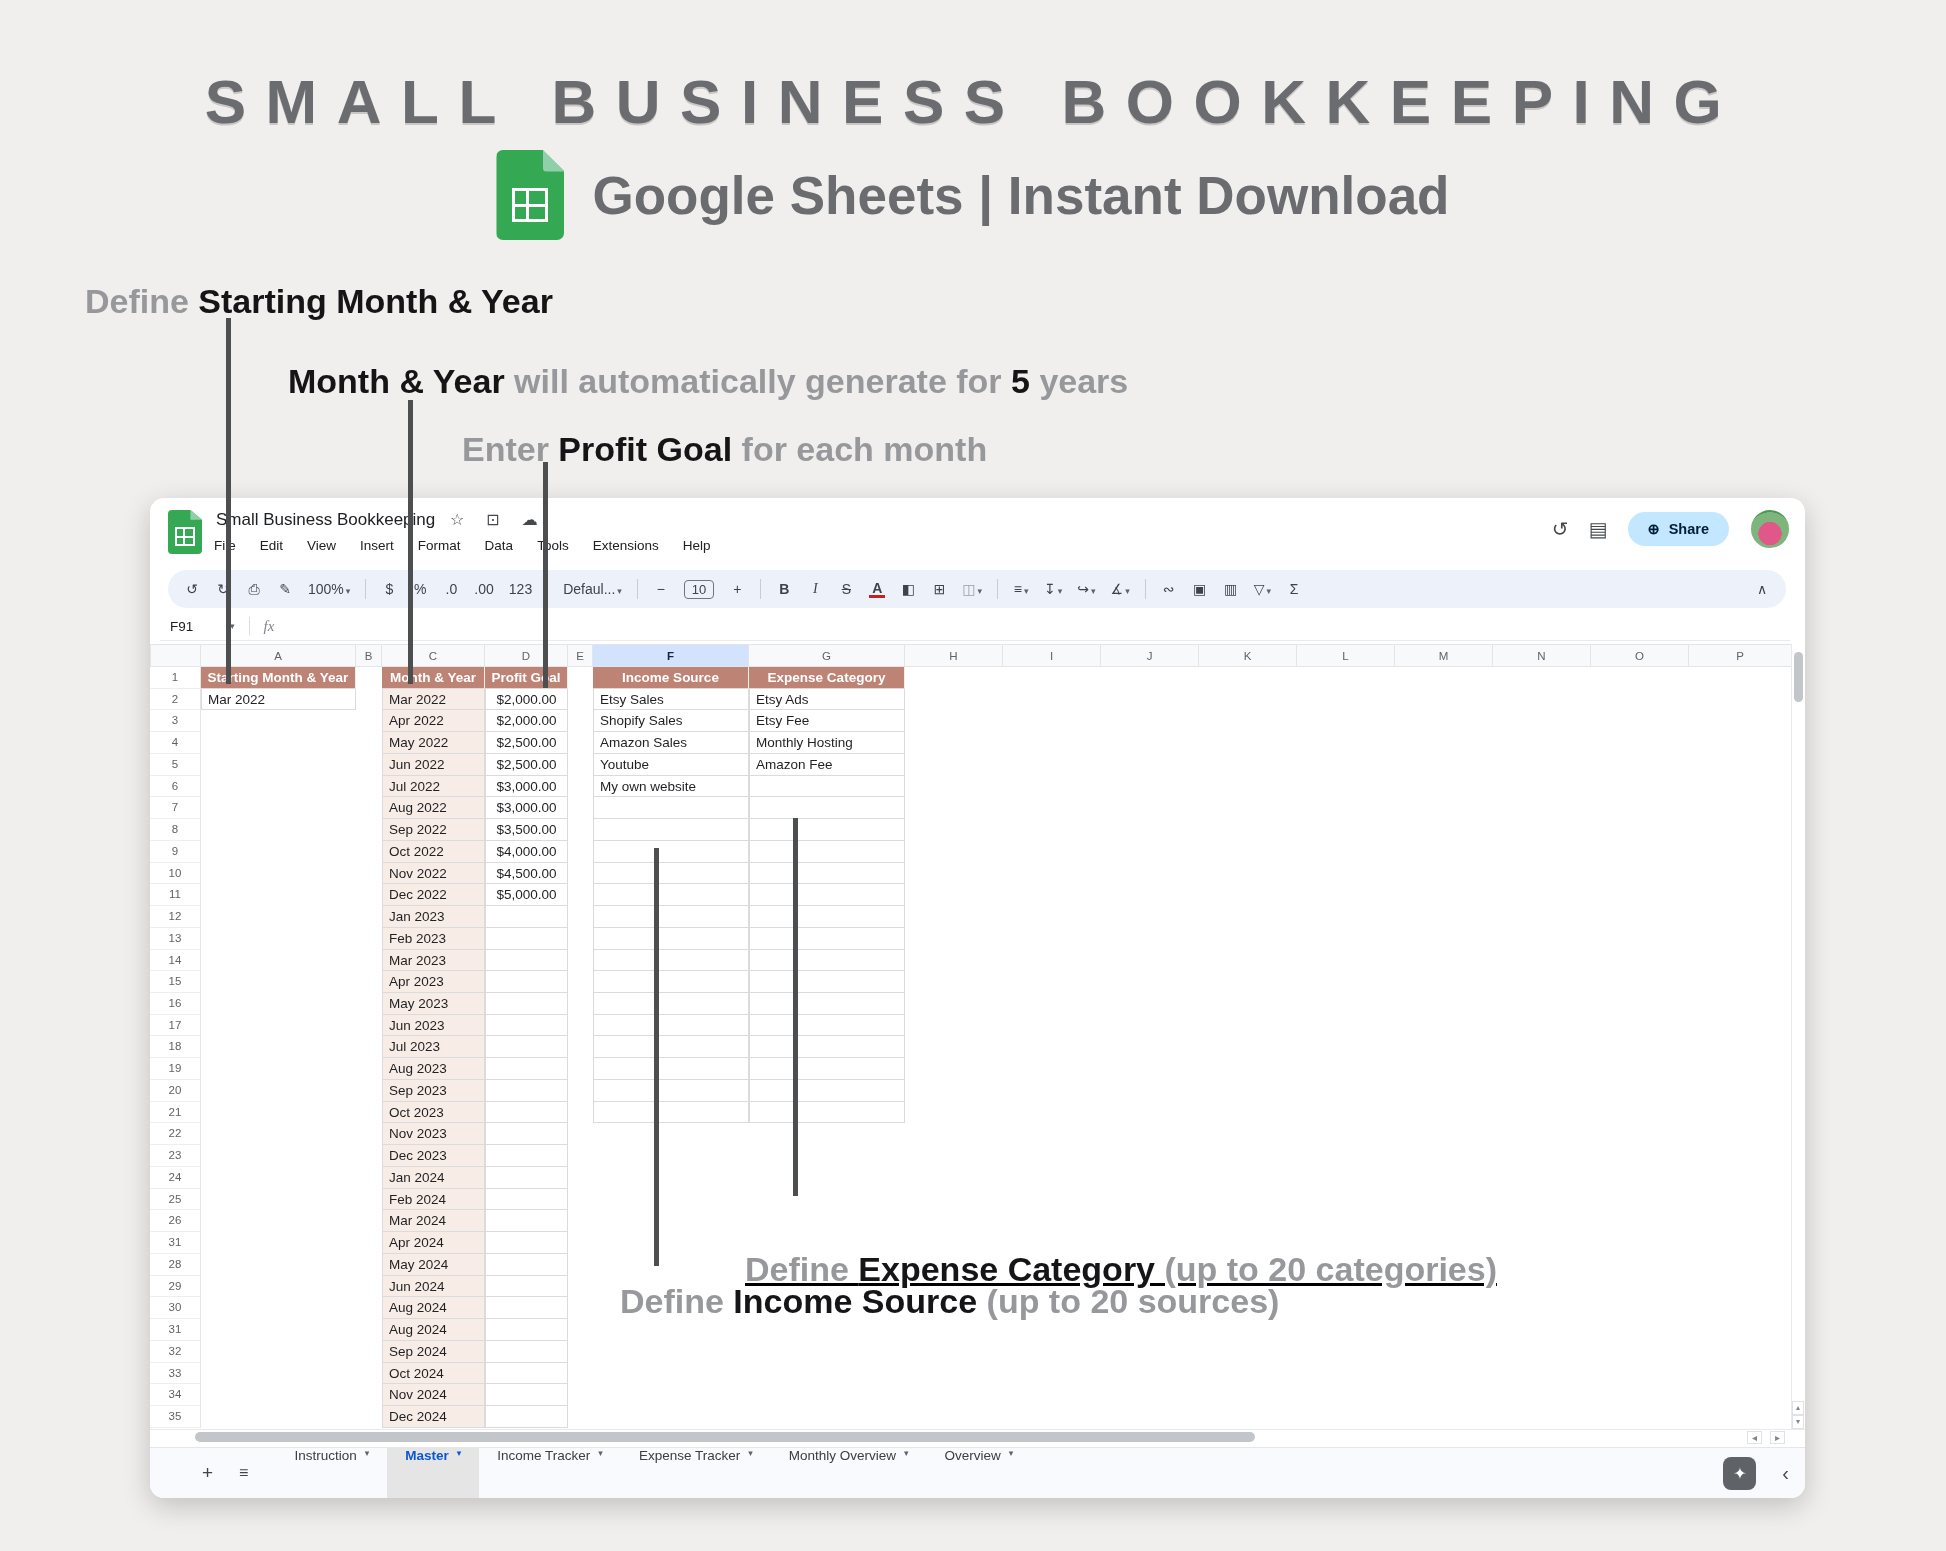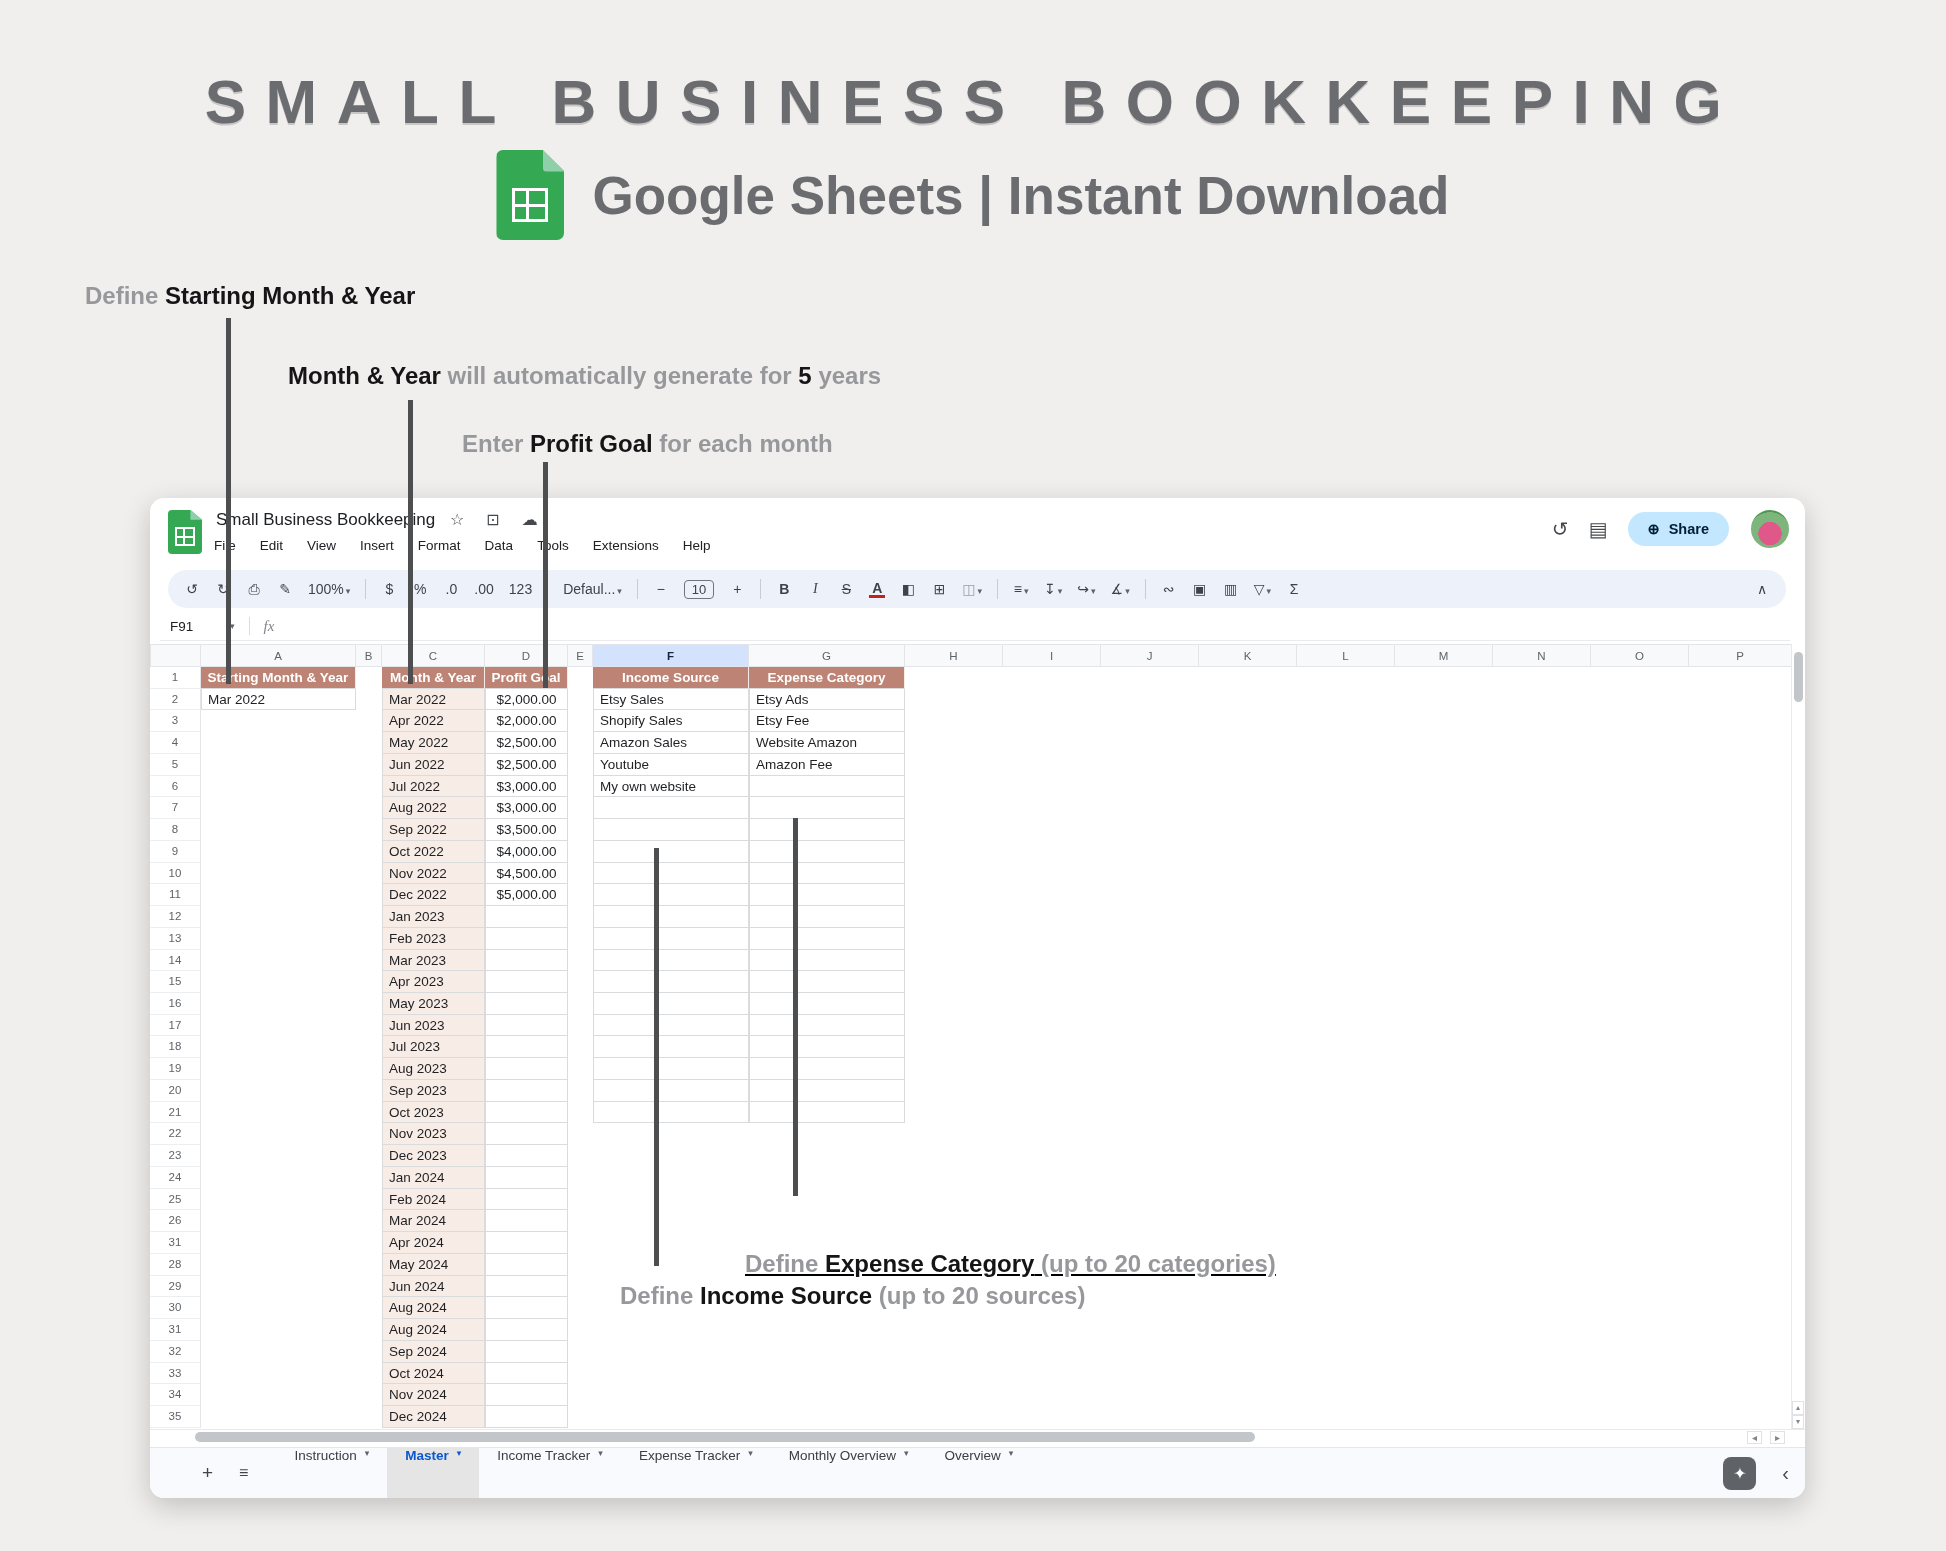--- a/index.html
+++ b/index.html
@@ -20,21 +20,21 @@
       linear-gradient(#fff,#fff) 0 0/100% 3px,
       linear-gradient(#fff,#fff) 0 100%/100% 3px,
       linear-gradient(#fff,#fff) 0 0/3px 100%,
       linear-gradient(#fff,#fff) 100% 0/3px 100%,
       linear-gradient(#fff,#fff) 0 50%/100% 3px,
       linear-gradient(#fff,#fff) 42% 0/3px 100%;
     background-repeat:no-repeat;}
   .hero-sub{font-size:53px;font-weight:700;color:#6b6c6f;white-space:nowrap;}
 
   
-  .callout{font-size:24px;font-weight:700;white-space:nowrap;z-index:60;}
+  .callout{font-size:34px;font-weight:700;white-space:nowrap;z-index:60;}
   .cg{color:#97989b;} .cb{color:#151517;}
   .anno-line{width:5px;background:#4d4e50;z-index:55;}
 
   
   .window{left:150px;top:498px;width:1655px;height:1000px;background:#fff;border-radius:14px;
     box-shadow:0 8px 28px rgba(0,0,0,.20);overflow:hidden;z-index:10;}
 
   
   .app-logo{left:18px;top:12px;width:34px;height:44px;}
   .app-logo .body{position:absolute;inset:0;background:#34a853;border-radius:4px;
@@ -494,21 +494,21 @@
         <div class="c"></div>
         <div class="c"></div>
         <div class="c"></div>
         <div class="c"></div>
       </div>
       <div class="gcol" style="width: 156px;">
         <div class="ch">G</div>
         <div class="c thdr">Expense Category</div>
         <div class="c bx">Etsy Ads</div>
         <div class="c bx">Etsy Fee</div>
-        <div class="c bx">Website Amazon</div>
+        <div class="c bx">Monthly Hosting</div>
         <div class="c bx">Amazon Fee</div>
         <div class="c bx"></div>
         <div class="c bx"></div>
         <div class="c bx"></div>
         <div class="c bx"></div>
         <div class="c bx"></div>
         <div class="c bx"></div>
         <div class="c bx"></div>
         <div class="c bx"></div>
         <div class="c bx"></div>

